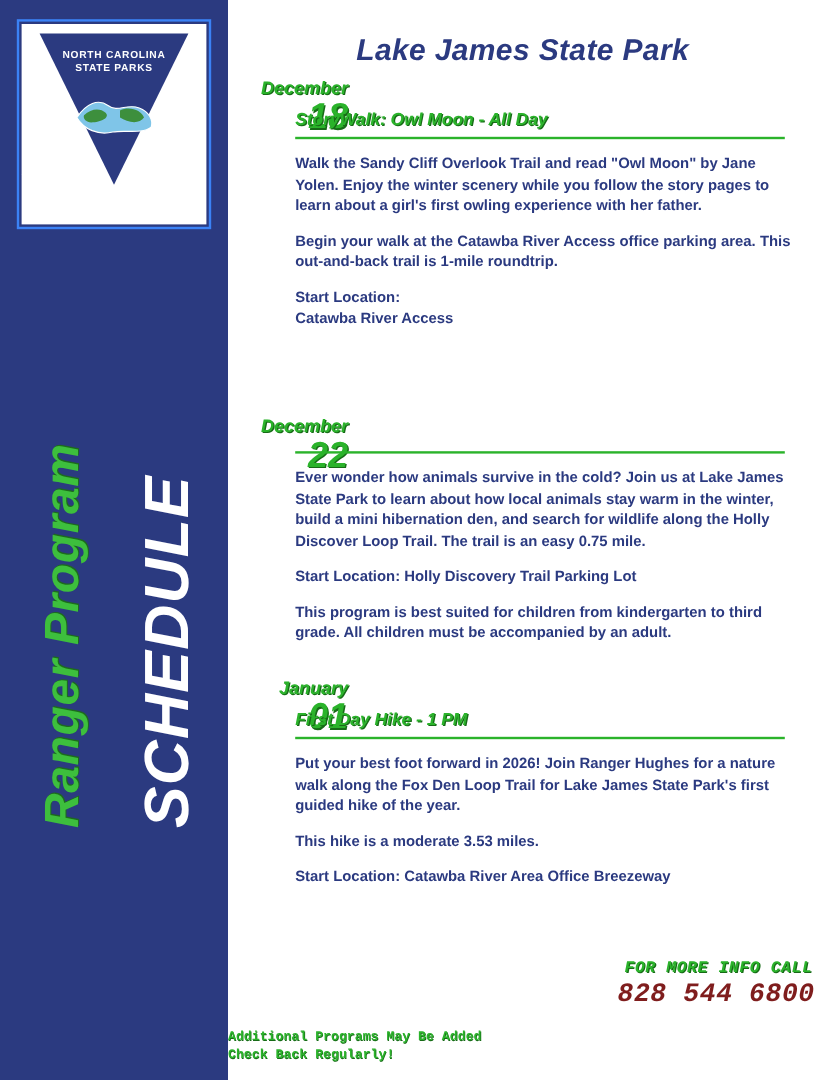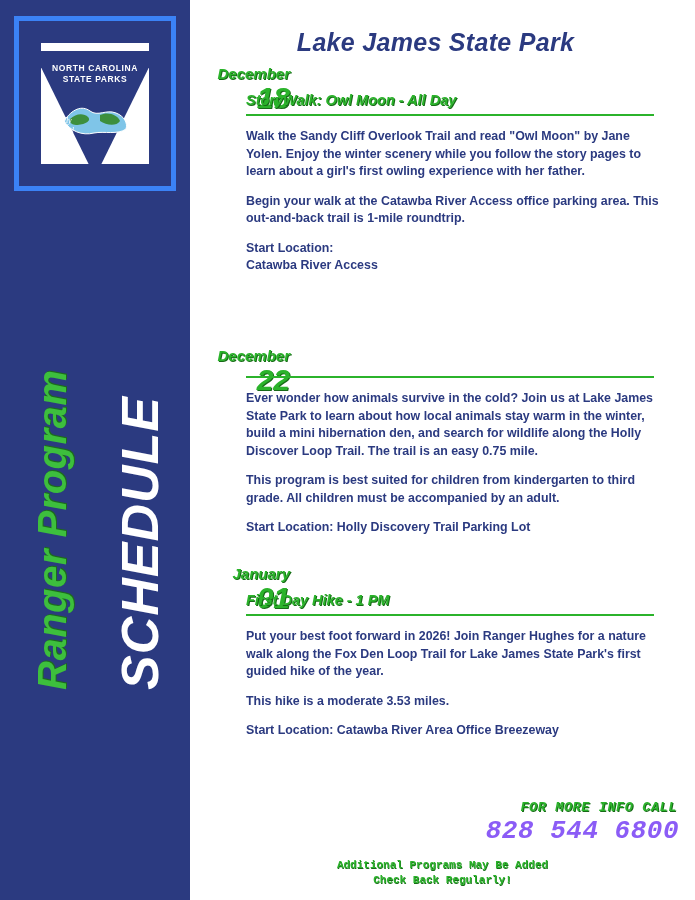--- a/index.html
+++ b/index.html
@@ -28,24 +28,24 @@
     width: 190px;
     height: 900px;
     background: #2b3a80;
   }
   .logo-frame {
     position: absolute;
     left: 14px;
     top: 16px;
     width: 162px;
     height: 175px;
-    border: 5px solid #3b82f6;
+    border: 2px solid #3b82f6;
     background: #2b3a80;
     box-sizing: border-box;
-    padding: 22px;
+    padding: 2px;
   }
   .logo-inner {
     width: 100%;
     height: 100%;
     background: #ffffff;
     box-sizing: border-box;
     position: relative;
     overflow: hidden;
   }
   .logo-triangle {
@@ -222,32 +222,32 @@
     font-size: 13.5px;
     font-weight: bold;
     font-style: italic;
     letter-spacing: 0.6px;
     text-shadow: 1px 1px 0 #176b17;
   }
   .call-number {
     position: absolute;
     right: 16px;
     top: 26px;
-    color: #8b5cf6;
-    font-size: 26px;
+    color: #7f1d1d;
+    font-size: 22px;
     font-weight: bold;
     font-style: italic;
     letter-spacing: 0.5px;
   }
   .foot-note {
     position: absolute;
     left: 0;
     right: 0;
     bottom: 12px;
-    text-align: center;
+    text-align: left;
     color: #2bb32b;
     font-size: 11px;
     font-weight: bold;
     line-height: 15px;
     text-shadow: 0.5px 0.5px 0 #176b17;
   }
 </style>
 </head>
 <body>
 
@@ -298,22 +298,22 @@
     </div>
 
     <div class="event ev2">
       <div class="date-block">
         <div class="date-month">December</div>
         <div class="date-day">22</div>
       </div>
       <div class="ev-body">
         <div class="ev-rule"></div>
         <div class="ev-para">Ever wonder how animals survive in the cold? Join us at Lake James State Park to learn about how local animals stay warm in the winter, build a mini hibernation den, and search for wildlife along the Holly Discover Loop Trail. The trail is an easy 0.75 mile.</div>
+        <div class="ev-para">Start Location: Holly Discovery Trail Parking Lot</div>
         <div class="ev-para">This program is best suited for children from kindergarten to third grade. All children must be accompanied by an adult.</div>
-        <div class="ev-para">Start Location: Holly Discovery Trail Parking Lot</div>
       </div>
     </div>
 
     <div class="event ev3">
       <div class="date-block">
         <div class="date-month">January</div>
         <div class="date-day">01</div>
       </div>
       <div class="ev-body">
         <div class="ev-head">First Day Hike - 1 PM</div>

